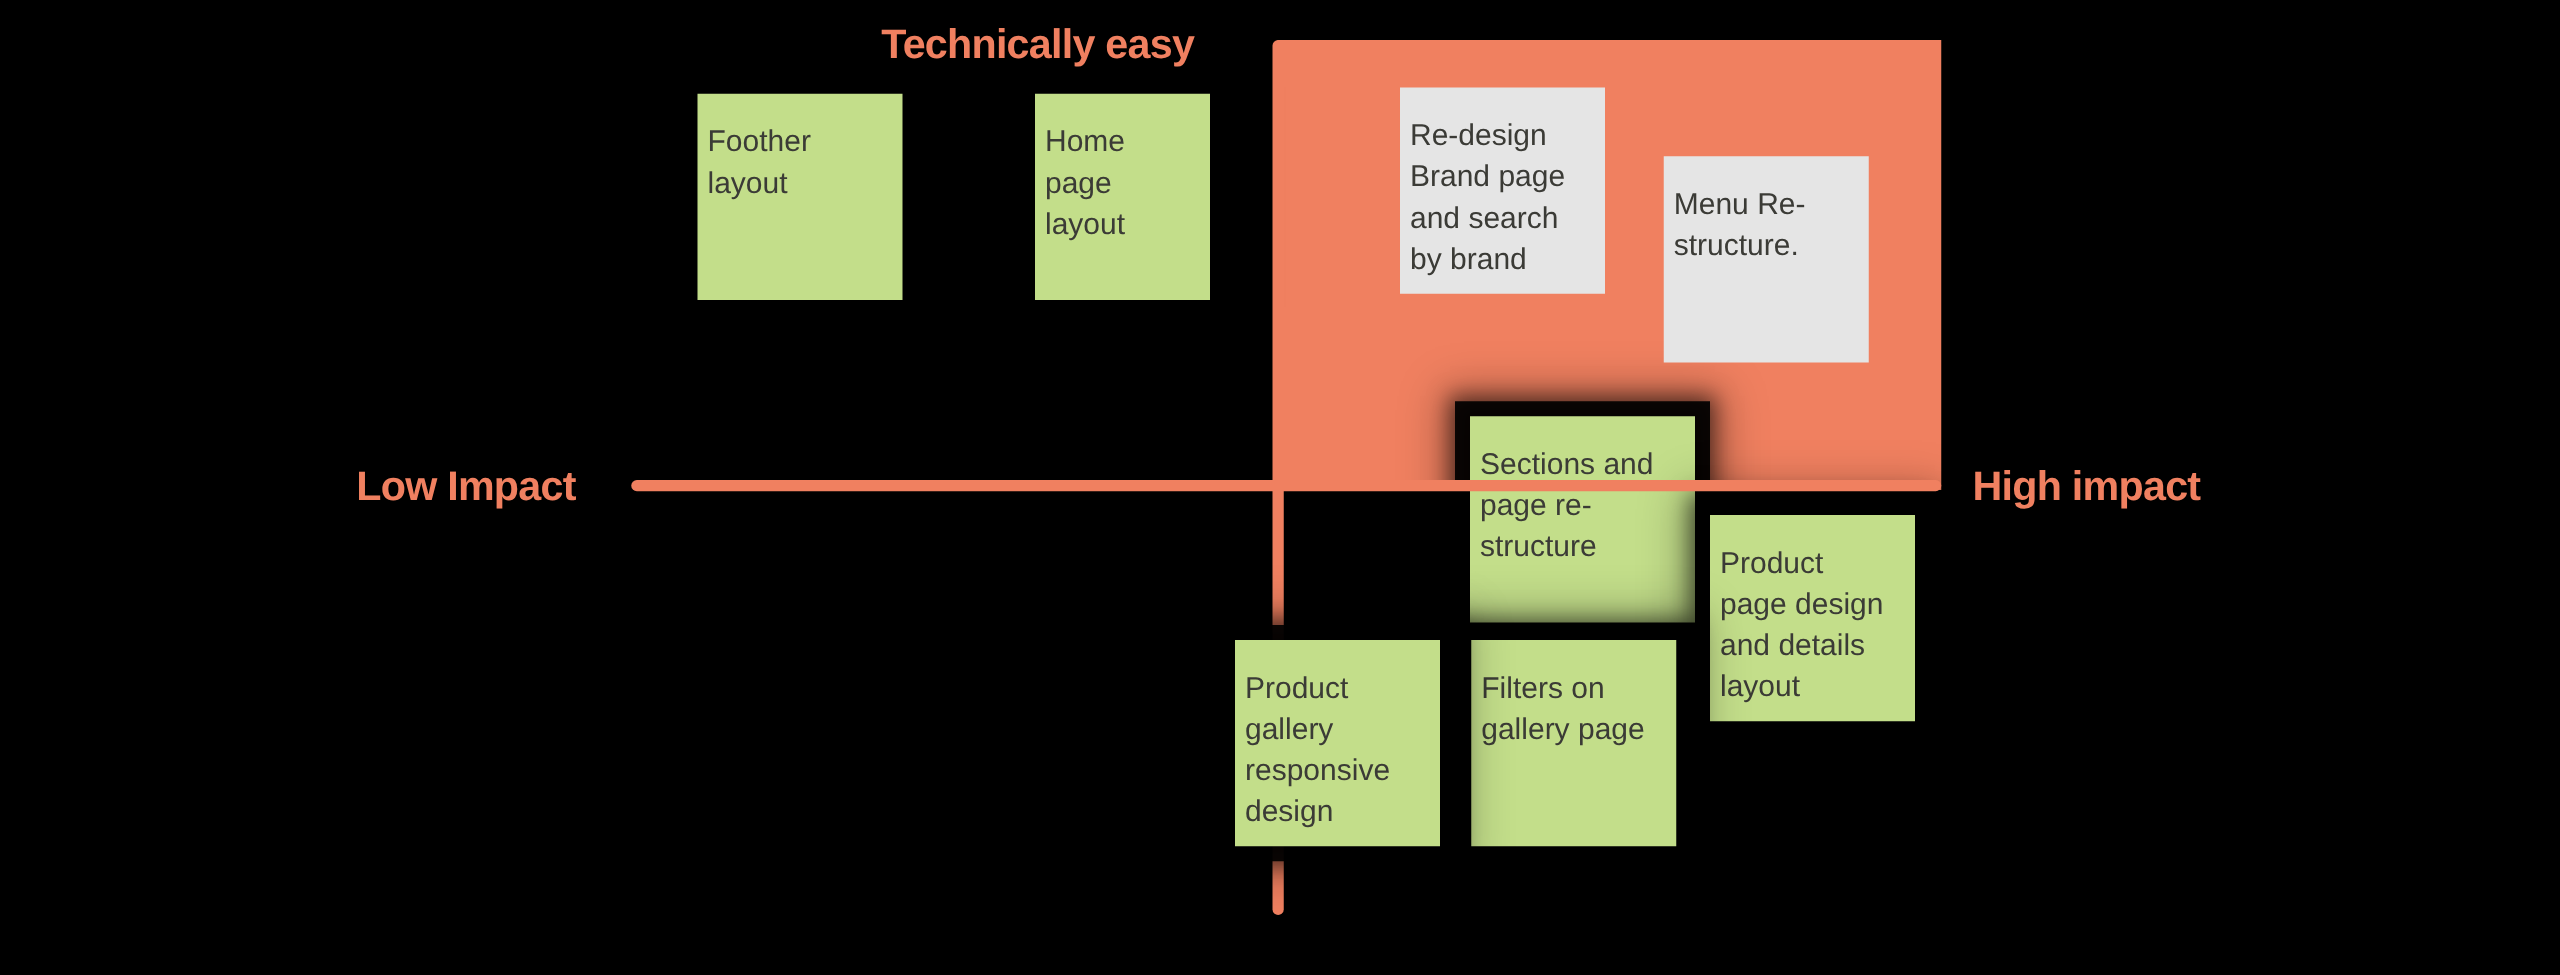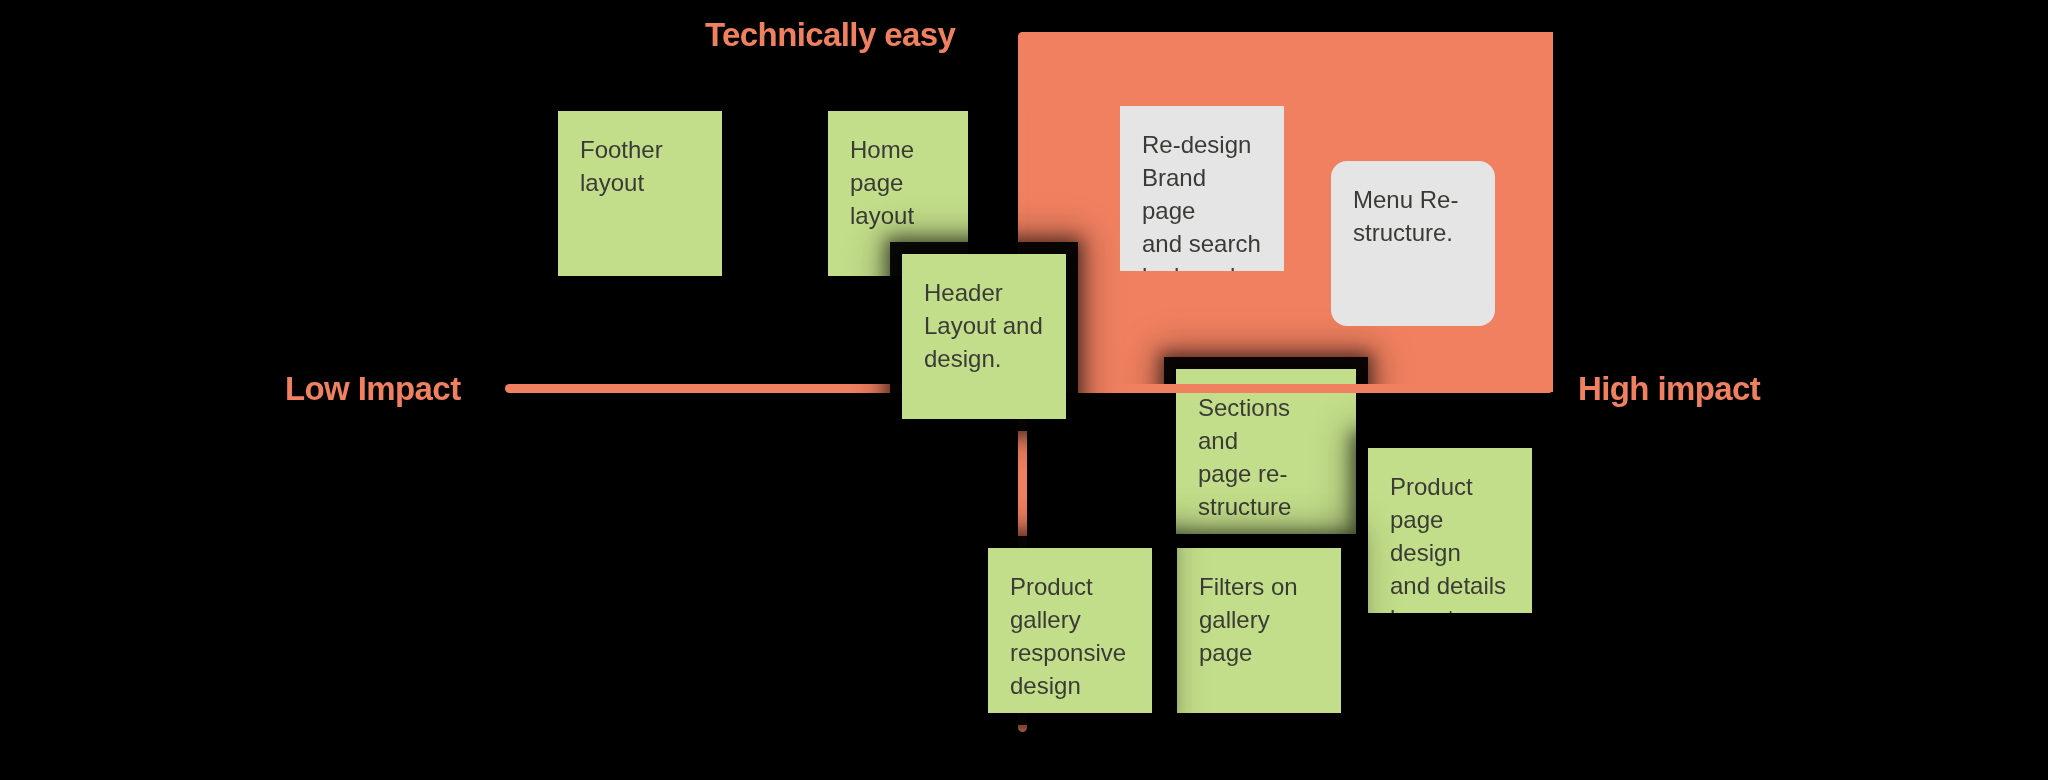--- a/index.html
+++ b/index.html
@@ -62,47 +62,46 @@
   }
   .lbl-easy  { left: 705px;  top: 18px; }
   .lbl-hard  { left: 704px;  top: 697px; }
   .lbl-low   { left: 285px;  top: 372px; }
   .lbl-high  { left: 1578px; top: 372px; }
 
   
   .note {
     position: absolute;
     box-sizing: border-box;
-    padding: 22px 22px 16px 22px;
+    padding: 22px 22px 16px 8px;
     color: #3b3b36;
     font-size: 24px;
     line-height: 33px;
     white-space: pre-line;
     overflow: hidden;
-    margin-top: 36px;
   }
   .note.green {
     background: #C3DE8A;
   }
   .note.bright {
     background: #e5e5e5;
   }
   .note.shadowed {
     box-shadow:
       0 0 0 12px rgba(0,0,0,0.92),
       0 0 16px 16px rgba(0,0,0,0.55),
       0 0 34px 22px rgba(0,0,0,0.28);
   }
 
   
   .n-footer    { left: 558px;  top: 75px;  width: 164px; height: 165px; }
   .n-home      { left: 828px;  top: 75px;  width: 140px; height: 165px; }
   .n-header    { left: 902px;  top: 218px; width: 164px; height: 165px; }
   .n-brand     { left: 1120px; top: 70px;  width: 164px; height: 165px; }
-  .n-menu      { left: 1331px; top: 125px; width: 164px; height: 165px; border-radius: 16px; }
+  .n-menu      { left: 1331px; top: 125px; width: 164px; height: 165px; }
   .n-sections  { left: 1176px; top: 333px; width: 180px; height: 165px; }
   .n-product   { left: 1368px; top: 412px; width: 164px; height: 165px; }
   .n-gallery   { left: 988px;  top: 512px; width: 164px; height: 165px; }
   .n-filters   { left: 1177px; top: 512px; width: 164px; height: 165px; }
 </style>
 </head>
 <body>
 
 <div id="canvas">
 
@@ -122,23 +121,20 @@
 page design
 and details
 layout</div>
 
   <div class="note green shadowed n-filters">Filters on
 gallery page</div>
 
   <div class="axis-v"></div>
   <div class="axis-h"></div>
 
-  <div class="note green shadowed n-header">Header
-Layout and
-design.</div>
 
   <div class="note bright n-brand">Re-design
 Brand page
 and search
 by brand</div>
 
   <div class="note bright n-menu">Menu Re-
 structure.</div>
 
   <div class="note green shadowed n-gallery">Product

